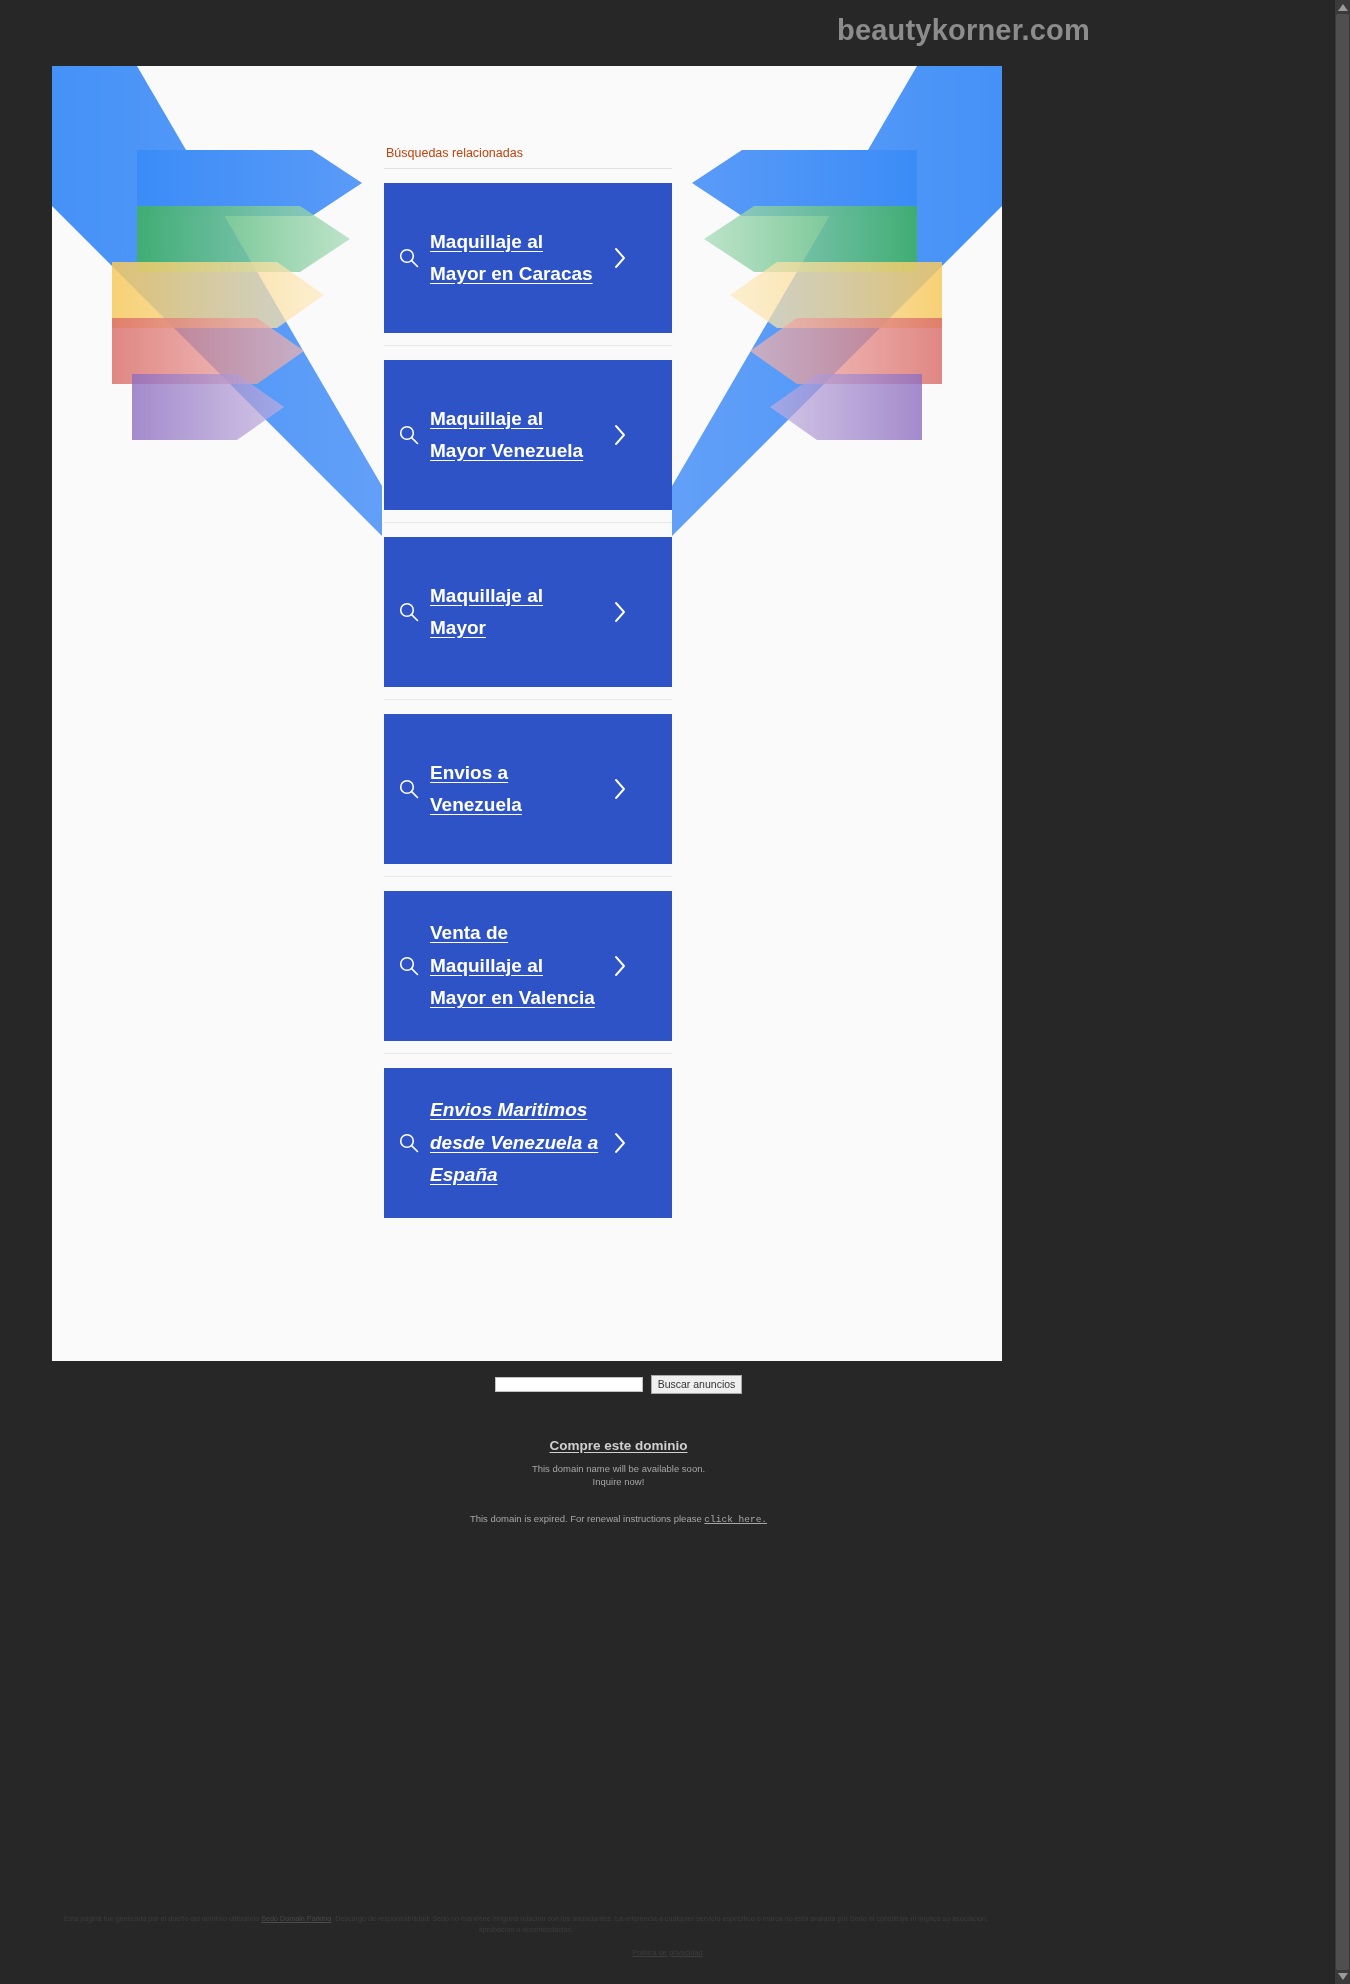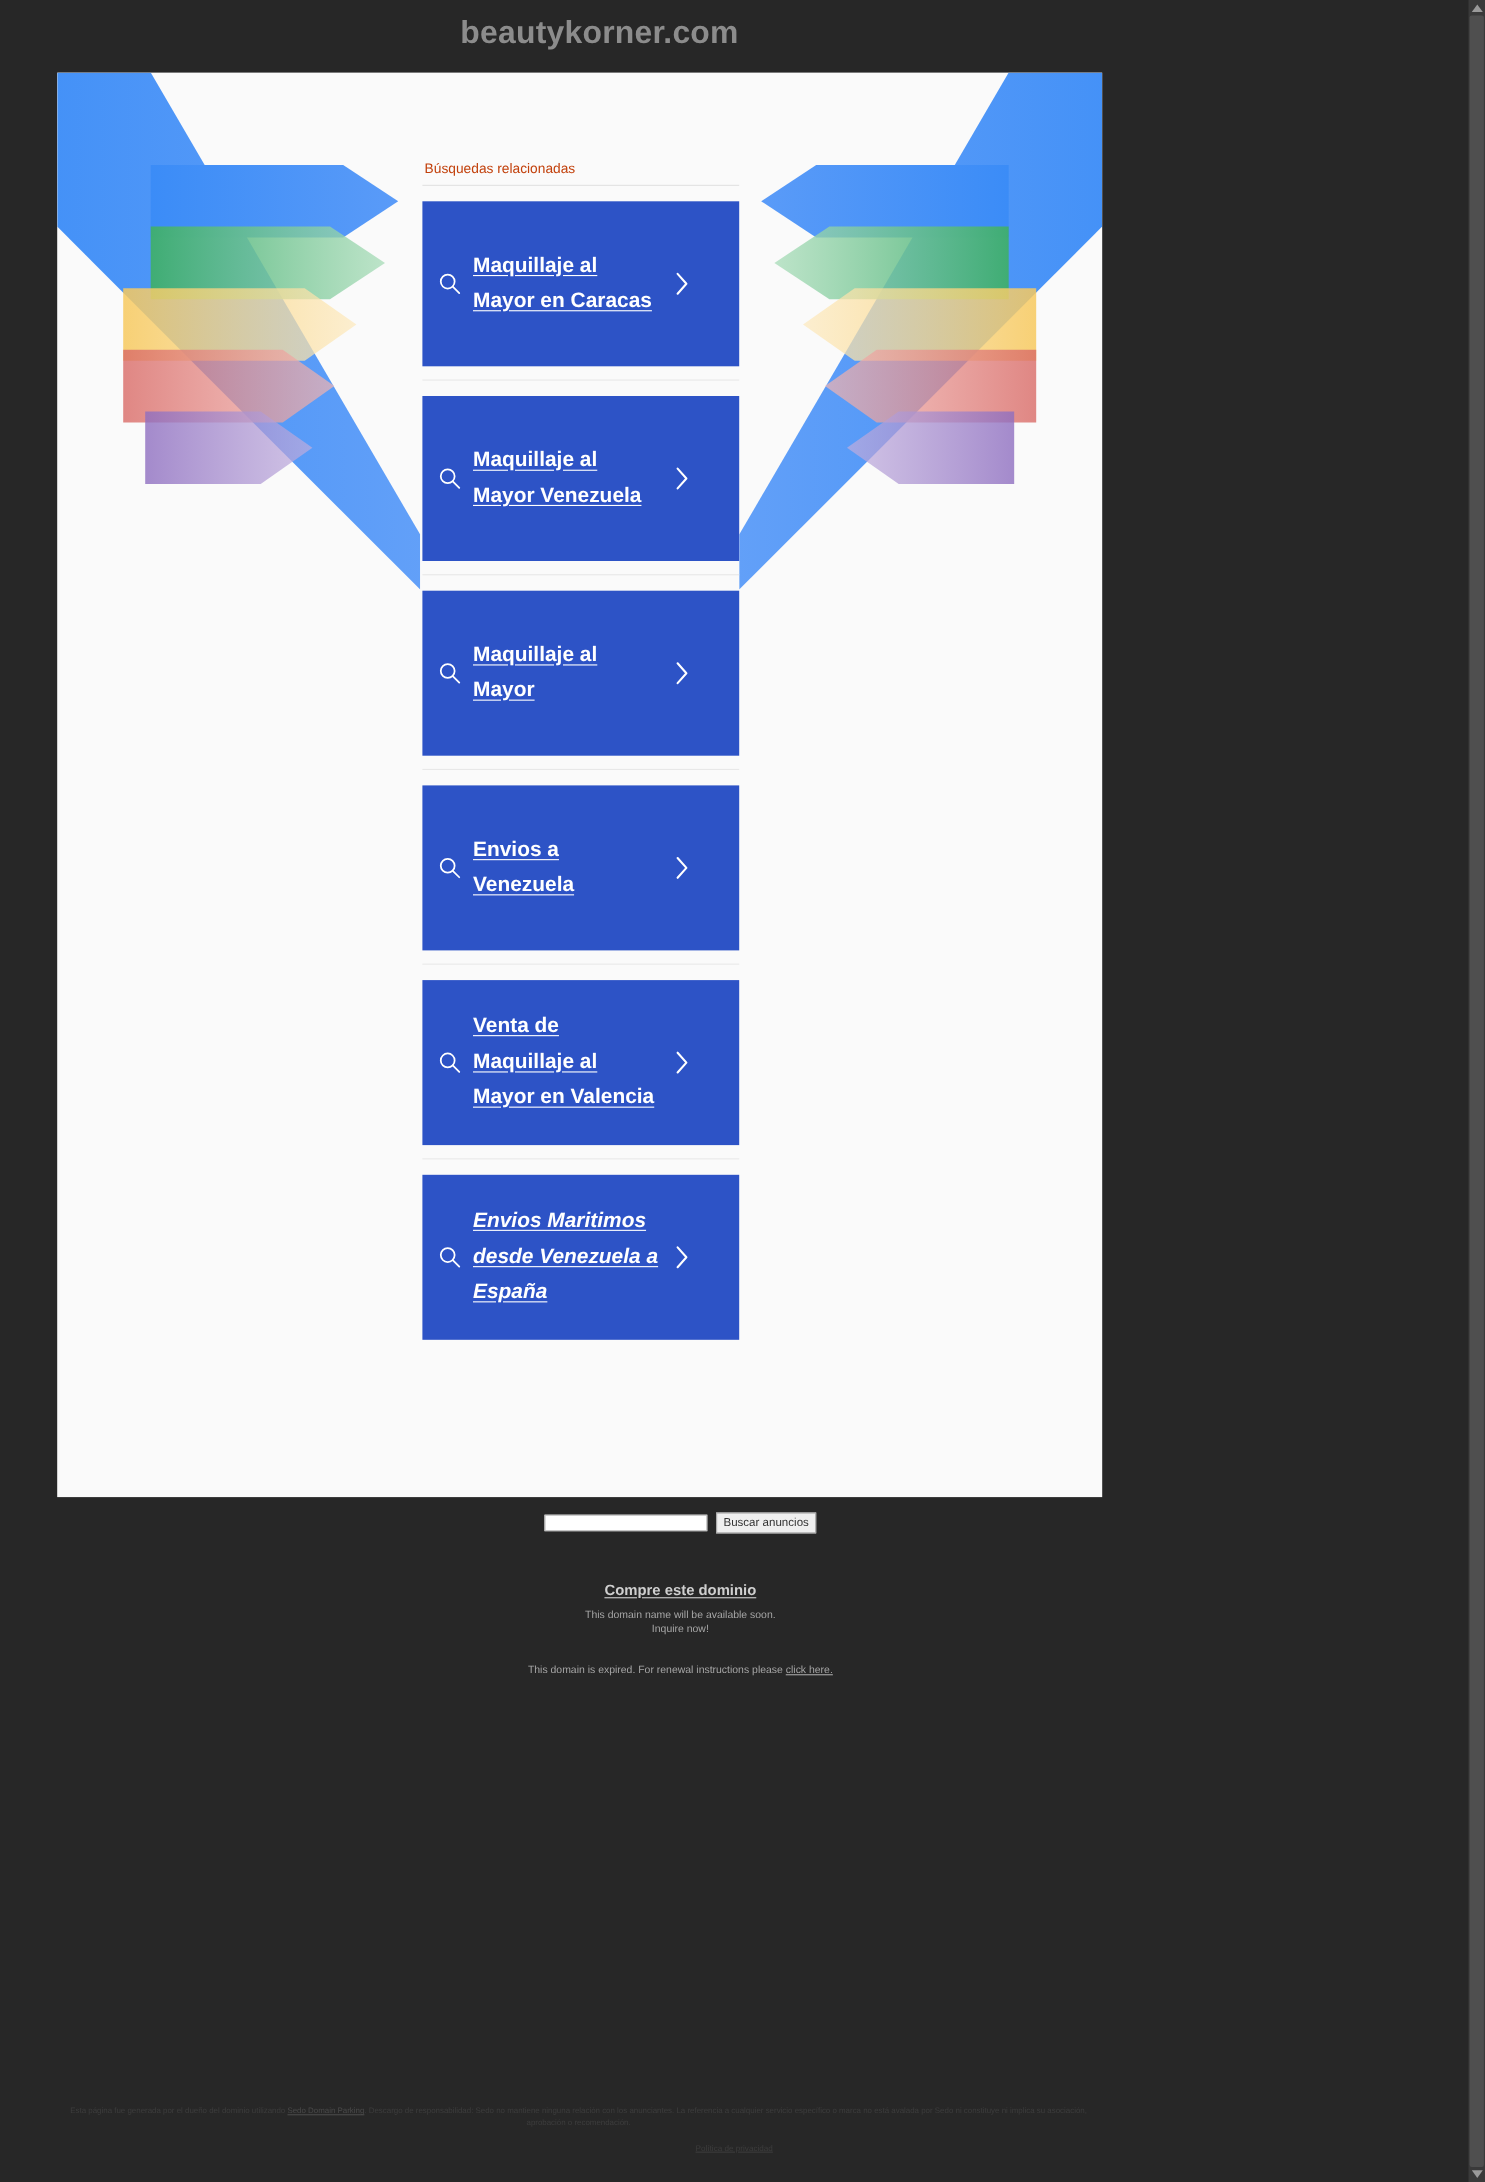--- a/index.html
+++ b/index.html
@@ -42,21 +42,21 @@
     border-right: 5px solid transparent;
   }
   .scrollbar .arrow-up { top: 4px; border-bottom: 7px solid #9a9a9a; }
   .scrollbar .arrow-down { bottom: 4px; border-top: 7px solid #9a9a9a; }
 
   
   .domain-title {
     position: absolute;
     top: 14px; left: 0;
     width: 1090px;
-    text-align: center;
+    text-align: right;
     color: #8c8c8c;
     font-size: 29px;
     font-weight: bold;
     letter-spacing: .2px;
   }
 
   
   .content-card {
     position: absolute;
     top: 66px; left: 52px;
@@ -179,20 +179,21 @@
   }
 
   .expired-line {
     margin-top: 25px;
     font-size: 9.5px;
     color: #a6a6a6;
   }
   .expired-line a {
     color: #a6a6a6;
     text-decoration: underline;
+    font-family: Liberation Mono, monospace;
   }
 
   .disclaimer {
     position: absolute;
     top: 1913px; left: 52px;
     width: 948px;
     color: #3d3d3d;
     font-size: 7.2px;
     line-height: 11px;
     text-align: center;

